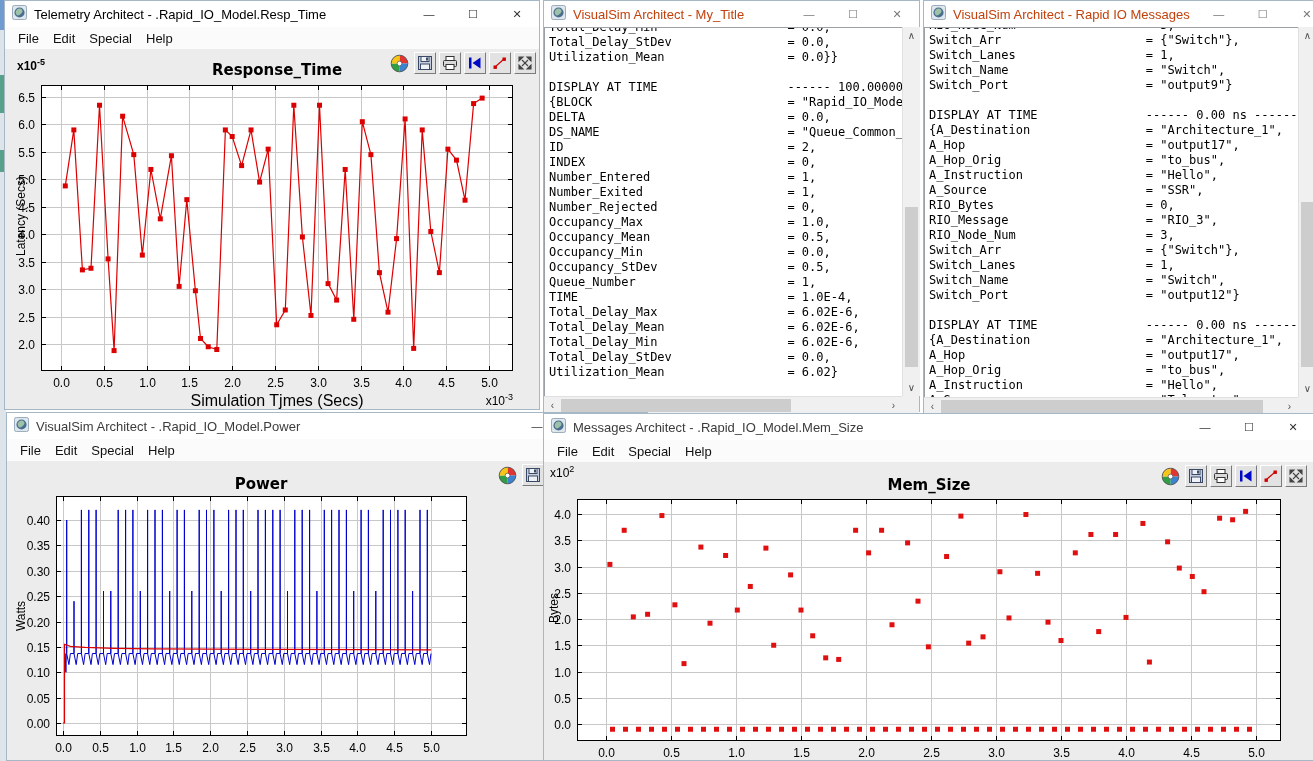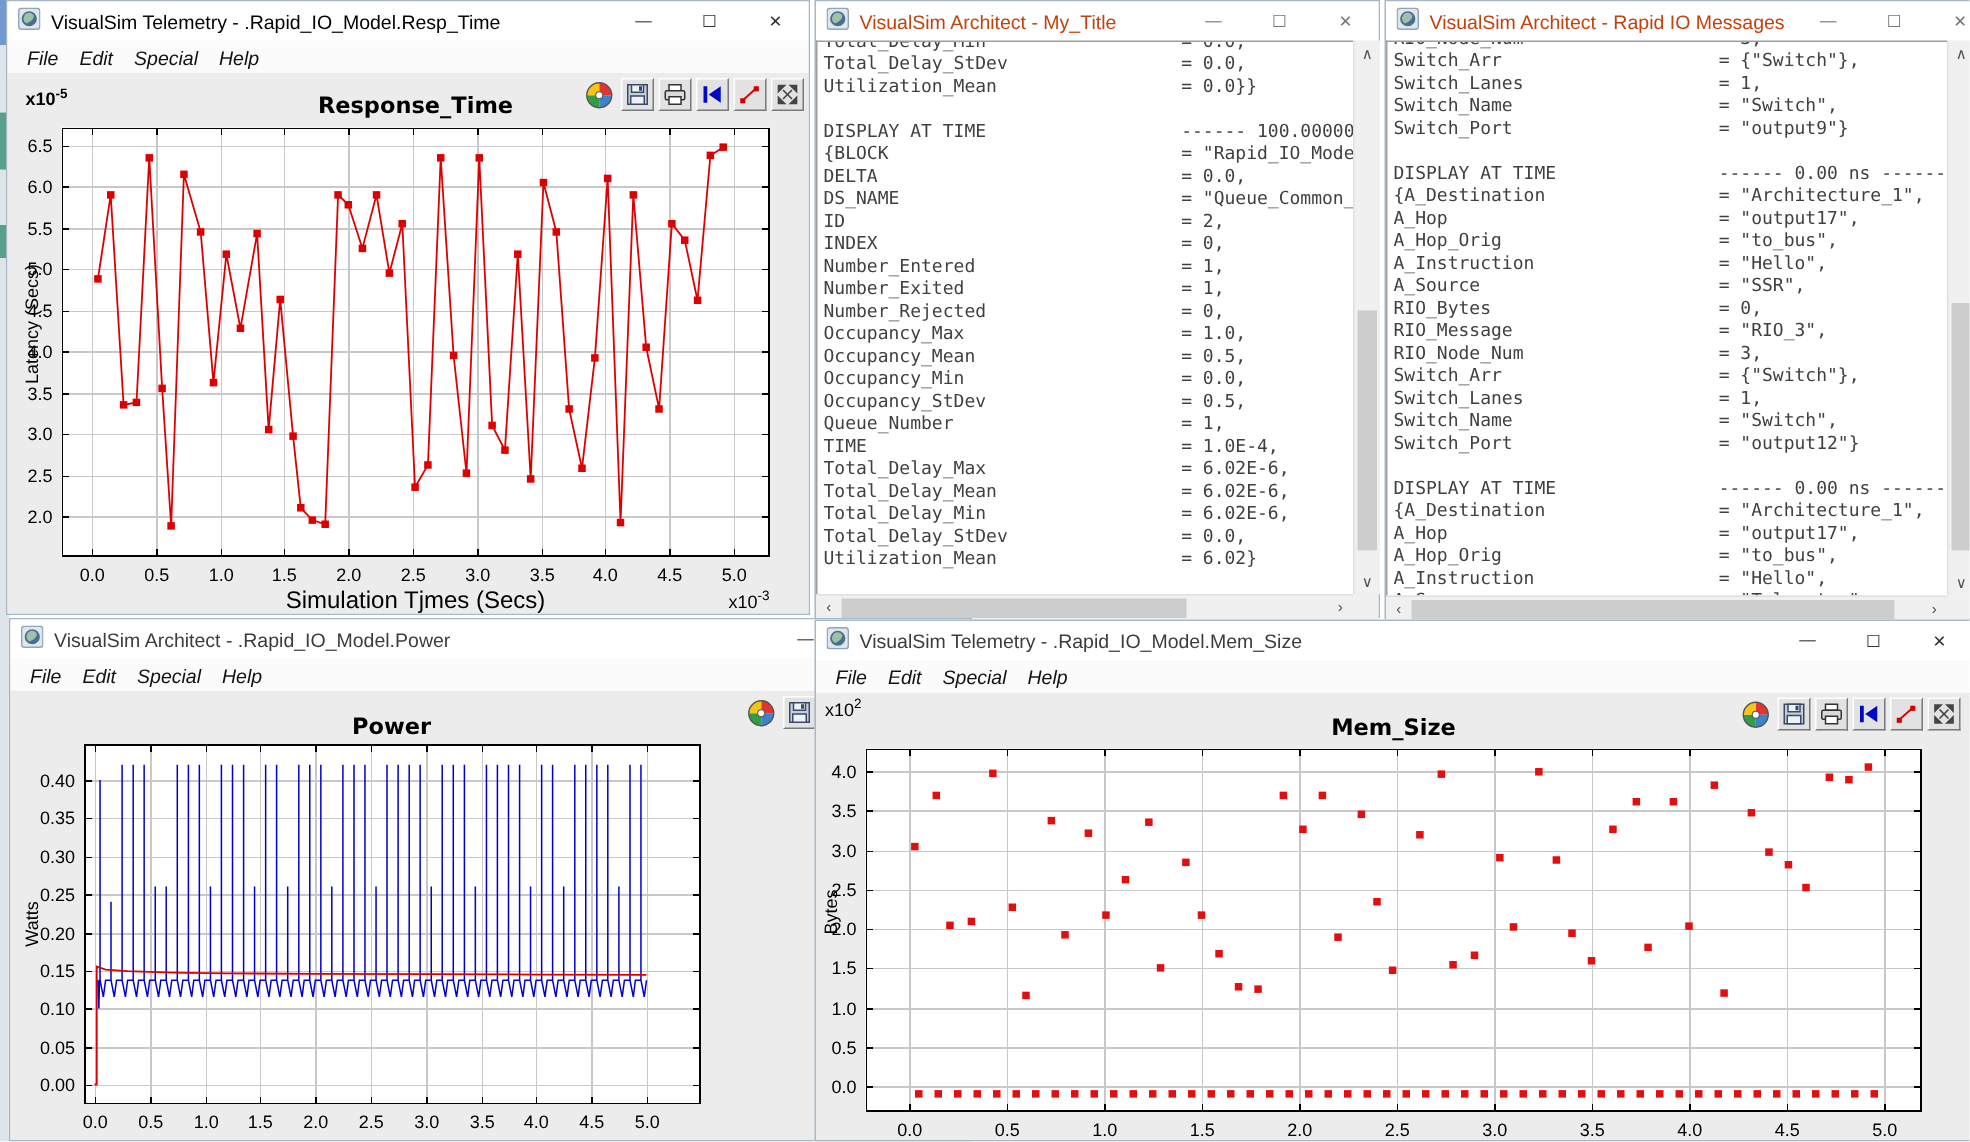--- a/index.html
+++ b/index.html
@@ -11,38 +11,38 @@
             font-size:13px;white-space:nowrap;overflow:hidden;}
   .title-text{color:#000;}
   .win-dim .title-text{color:#c2410c;}
   .win-semi .title-text{color:#3c3c3c;}
   .win-controls{margin-left:auto;display:flex;height:26px;}
   .win-btn{width:44px;height:26px;display:flex;align-items:center;justify-content:center;
            font-size:11px;color:#333;}
   .win-dim .win-btn{color:#777;}
   .menubar{height:22px;display:flex;align-items:center;padding-left:6px;font-size:13px;color:#111;
            background:#fbfbfb;border-bottom:1px solid #d8d8d8;}
-  .menu-item{padding:1px 7px;font-style:italic;}
+  .menu-item{padding:1px 7px;}
   .chart-content{position:absolute;left:0;right:0;bottom:0;background:#ececec;}
   svg.plot{position:absolute;left:0;top:0;}
   .chart-title{position:absolute;transform:translateX(-50%);font-family:"DejaVu Sans",sans-serif;
                font-weight:bold;font-size:15px;color:#000;white-space:nowrap;}
   .axis-xlabel{position:absolute;transform:translateX(-50%);font-size:16px;color:#000;white-space:nowrap;}
   .vlabel{position:absolute;transform:translate(-50%,-50%) rotate(-90deg);font-size:12px;color:#000;white-space:nowrap;}
   .mult{position:absolute;font-size:12px;color:#000;white-space:nowrap;}
   .mult sup{font-size:9px;}
   .toolbar{position:absolute;display:flex;align-items:center;gap:3px;}
   .tb-btn{width:22px;height:22px;background:#e2e2e2;border:1px solid;border-color:#ffffff #7a7a7a #7a7a7a #ffffff;
           display:flex;align-items:center;justify-content:center;box-sizing:border-box;}
   .tb-plain{width:24px;height:24px;border:none;background:transparent;display:flex;align-items:center;justify-content:center;}
   .legend{position:absolute;display:flex;flex-direction:column;gap:5px;align-items:flex-end;font-size:12px;color:#000;}
   .legend-row{display:flex;align-items:center;gap:5px;}
   .swatch{width:7px;height:7px;display:inline-block;}
   .text-area{position:absolute;background:#ffffff;overflow:hidden;font-family:"DejaVu Sans Mono","Liberation Mono",monospace;
-             font-size:12px;line-height:15px;white-space:pre;color:#404040;padding-left:4px;box-sizing:border-box;
+             font-size:12px;line-height:15px;white-space:pre;color:#000000;padding-left:4px;box-sizing:border-box;
              border-top:1px solid #9aa0a6;border-left:1px solid #9aa0a6;}
   .tline{white-space:pre;}
   .tline .k{display:inline-block;}
   .clip8 > .tline:first-child{margin-top:-8px;}
   .clip10 > .tline:first-child{margin-top:-10px;}
   .vscroll{position:absolute;width:17px;background:#f0f0f0;border-left:1px solid #e0e0e0;}
   .hscroll{position:absolute;height:17px;background:#f0f0f0;border-top:1px solid #e0e0e0;}
   .sc-arrow{position:absolute;width:17px;height:17px;display:flex;align-items:center;justify-content:center;
             color:#505050;font-size:10px;}
   .sc-thumb{position:absolute;background:#cdcdcd;}
@@ -56,21 +56,21 @@
 <div class="edge-strip" style="left:0;top:75px;width:4px;height:38px;background:#57a18b;"></div>
 <div class="edge-strip" style="left:0;top:150px;width:4px;height:22px;background:#57a18b;"></div>
 
 <div class="window" id="win-resp" style="left:4px;top:0;width:536px;height:410px;">
   <div class="titlebar">
     <span class="app-icon"><svg width="15" height="15" viewBox="0 0 16 16">
           <rect x="0.5" y="0.5" width="15" height="15" rx="2" fill="#dfe7ee" stroke="#93a5b5"></rect>
           <circle cx="8" cy="8" r="5.4" fill="#4a6e8f"></circle>
           <path d="M5 5c2-2 5-1.5 6 .5S9 10 7 11 3.5 9 4 7z" fill="#9ec2a8"></path>
         </svg></span>
-    <span class="title-text">VisualSim Telemetry - .Rapid_IO_Model.Resp_Time</span>
+    <span class="title-text">Telemetry Architect - .Rapid_IO_Model.Resp_Time</span>
     <span class="win-controls">
         <span class="win-btn">—</span>
         <span class="win-btn">☐</span>
         <span class="win-btn">✕</span>
       </span>
   </div>
   <div class="menubar">
       <span class="menu-item">File</span>
       <span class="menu-item">Edit</span>
       <span class="menu-item">Special</span>
@@ -522,21 +522,21 @@
   </div>
 </div>
 
 <div class="window win-semi" id="win-mem" style="left:543px;top:413px;width:773px;height:348px;">
   <div class="titlebar">
     <span class="app-icon"><svg width="15" height="15" viewBox="0 0 16 16">
           <rect x="0.5" y="0.5" width="15" height="15" rx="2" fill="#dfe7ee" stroke="#93a5b5"></rect>
           <circle cx="8" cy="8" r="5.4" fill="#4a6e8f"></circle>
           <path d="M5 5c2-2 5-1.5 6 .5S9 10 7 11 3.5 9 4 7z" fill="#9ec2a8"></path>
         </svg></span>
-    <span class="title-text">VisualSim Telemetry - .Rapid_IO_Model.Mem_Size</span>
+    <span class="title-text">Messages Architect - .Rapid_IO_Model.Mem_Size</span>
     <span class="win-controls">
         <span class="win-btn">—</span>
         <span class="win-btn">☐</span>
         <span class="win-btn">✕</span>
       </span>
   </div>
   <div class="menubar">
       <span class="menu-item">File</span>
       <span class="menu-item">Edit</span>
       <span class="menu-item">Special</span>

